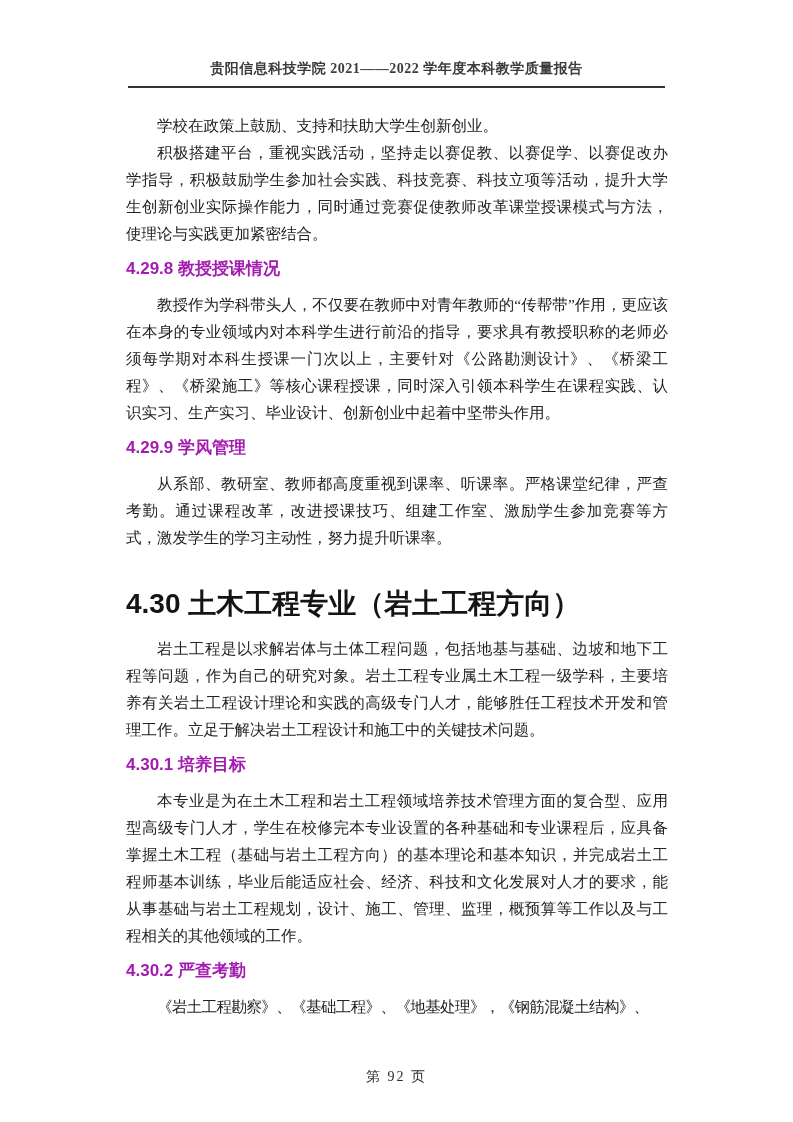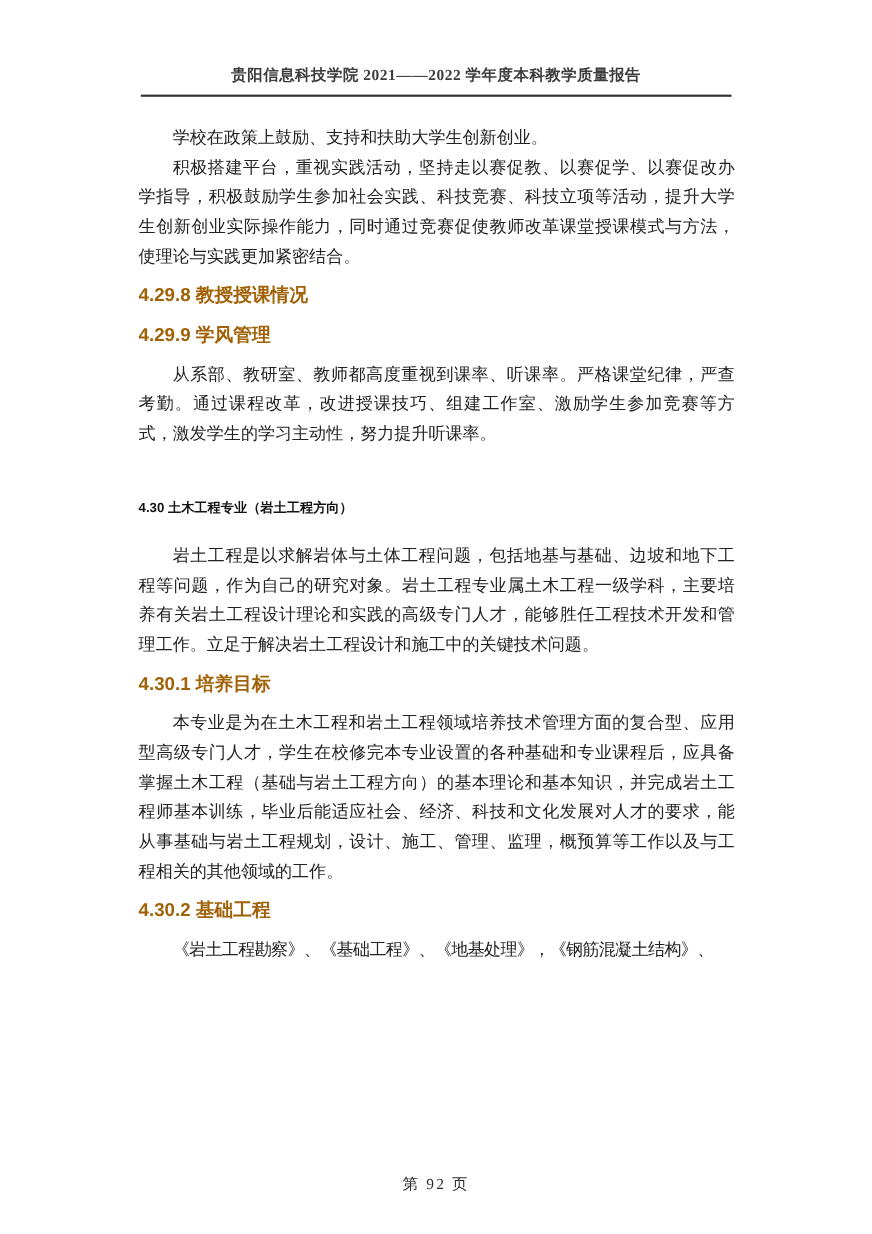--- a/index.html
+++ b/index.html
@@ -53,28 +53,28 @@
   }
   .para.tight {
     letter-spacing: -0.6px;
   }
   .heading-l3 {
     margin: 8px 0 9px 0;
     font-family: "Liberation Sans", "DejaVu Sans", sans-serif;
     font-size: 17px;
     font-weight: bold;
     line-height: 27px;
-    color: #a16207;
+    color: #a21caf;
     text-align: left;
     text-indent: 0;
   }
   .heading-l2 {
     margin: 38px 0 16px 0;
     font-family: "Liberation Sans", "DejaVu Sans", sans-serif;
-    font-size: 12px;
+    font-size: 28px;
     font-weight: bold;
     line-height: 30px;
     color: #141414;
     text-align: left;
     text-indent: 0;
   }
   .doc-footer {
     position: absolute;
     top: 1068px;
     left: 0;
@@ -91,27 +91,28 @@
 <div class="page">
 
   <header class="doc-header">
     <div class="doc-header-title">贵阳信息科技学院 2021——2022 学年度本科教学质量报告</div>
   </header>
 
   <main class="doc-body">
     <p class="para">学校在政策上鼓励、支持和扶助大学生创新创业。</p>
     <p class="para">积极搭建平台，重视实践活动，坚持走以赛促教、以赛促学、以赛促改办学指导，积极鼓励学生参加社会实践、科技竞赛、科技立项等活动，提升大学生创新创业实际操作能力，同时通过竞赛促使教师改革课堂授课模式与方法，使理论与实践更加紧密结合。</p>
     <h3 class="heading-l3">4.29.8 教授授课情况</h3>
+    <p class="para">教授作为学科带头人，不仅要在教师中对青年教师的“传帮带”作用，更应该在本身的专业领域内对本科学生进行前沿的指导，要求具有教授职称的老师必须每学期对本科生授课一门次以上，主要针对《公路勘测设计》、《桥梁工程》、《桥梁施工》等核心课程授课，同时深入引领本科学生在课程实践、认识实习、生产实习、毕业设计、创新创业中起着中坚带头作用。</p>
     <h3 class="heading-l3">4.29.9 学风管理</h3>
     <p class="para">从系部、教研室、教师都高度重视到课率、听课率。严格课堂纪律，严查考勤。通过课程改革，改进授课技巧、组建工作室、激励学生参加竞赛等方式，激发学生的学习主动性，努力提升听课率。</p>
     <h2 class="heading-l2">4.30 土木工程专业（岩土工程方向）</h2>
     <p class="para">岩土工程是以求解岩体与土体工程问题，包括地基与基础、边坡和地下工程等问题，作为自己的研究对象。岩土工程专业属土木工程一级学科，主要培养有关岩土工程设计理论和实践的高级专门人才，能够胜任工程技术开发和管理工作。立足于解决岩土工程设计和施工中的关键技术问题。</p>
     <h3 class="heading-l3">4.30.1 培养目标</h3>
     <p class="para">本专业是为在土木工程和岩土工程领域培养技术管理方面的复合型、应用型高级专门人才，学生在校修完本专业设置的各种基础和专业课程后，应具备掌握土木工程（基础与岩土工程方向）的基本理论和基本知识，并完成岩土工程师基本训练，毕业后能适应社会、经济、科技和文化发展对人才的要求，能从事基础与岩土工程规划，设计、施工、管理、监理，概预算等工作以及与工程相关的其他领域的工作。</p>
-    <h3 class="heading-l3">4.30.2 基础工程</h3>
+    <h3 class="heading-l3">4.30.2 严查考勤</h3>
     <p class="para tight">《岩土工程勘察》、《基础工程》、《地基处理》，《钢筋混凝土结构》、</p>
   </main>
 
   <footer class="doc-footer">
     <span>第 92 页</span>
   </footer>
 
 </div>
 
 </body></html>

